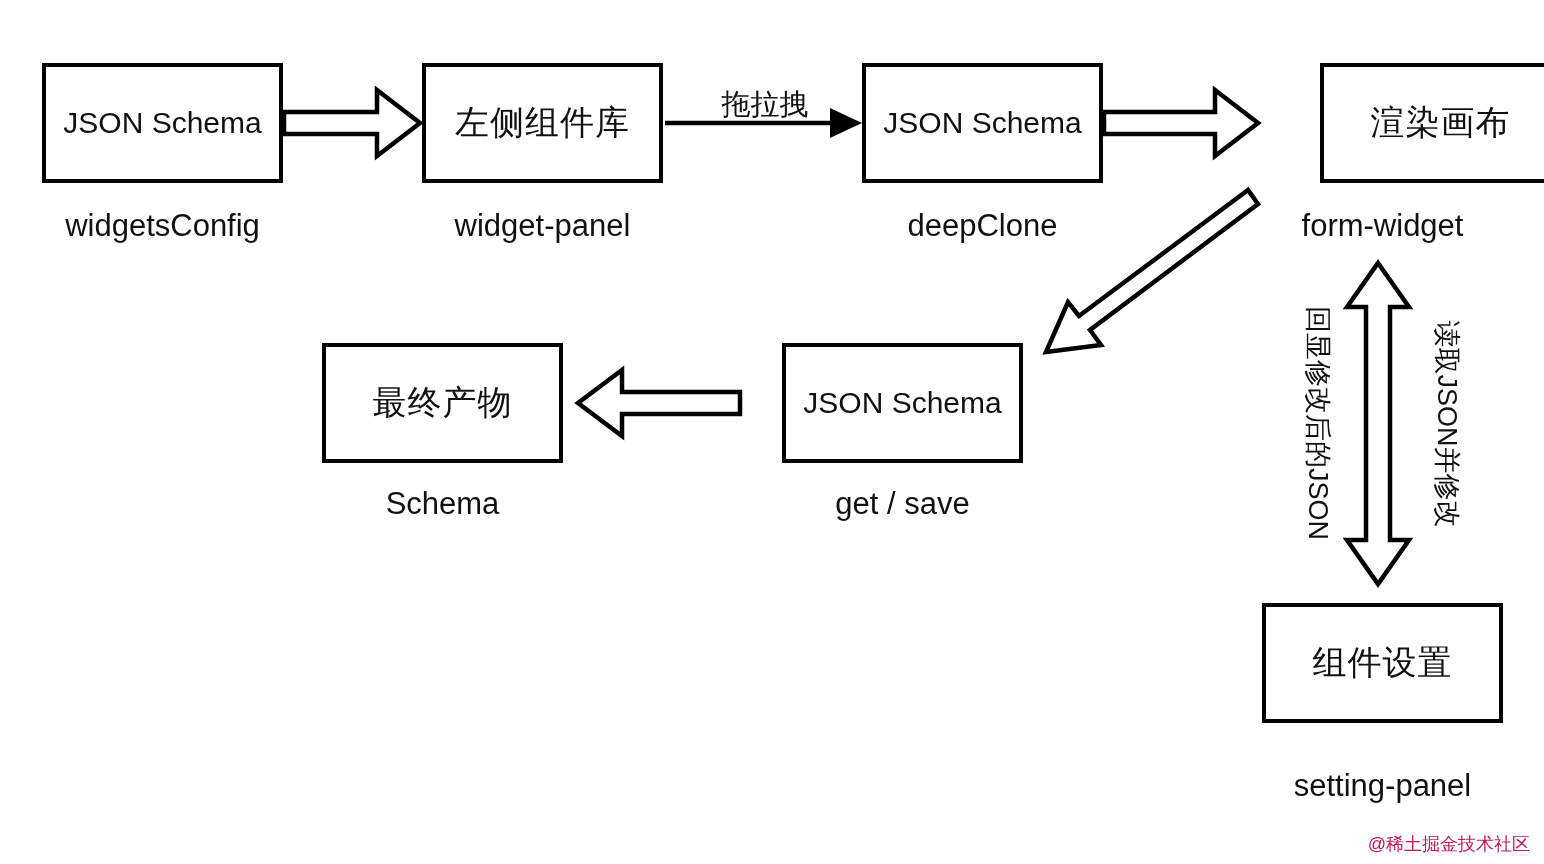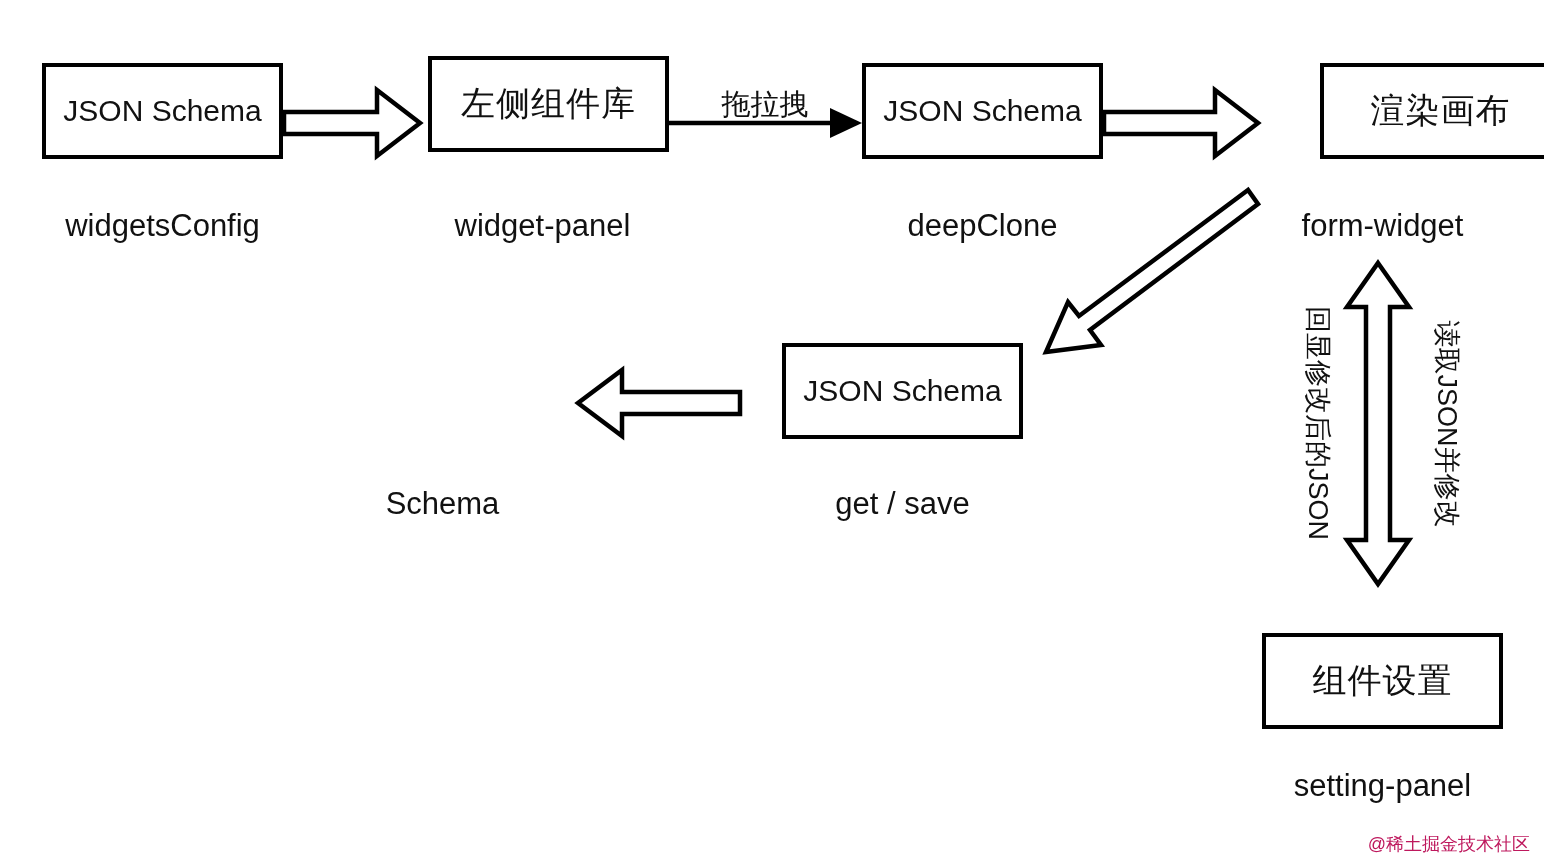--- a/index.html
+++ b/index.html
@@ -18,21 +18,21 @@
   #arrow-layer {
     position: absolute;
     left: 0;
     top: 0;
     width: 1544px;
     height: 864px;
   }
   .node-box {
     position: absolute;
     width: 241px;
-    height: 96px;
+    height: 120px;
     border: 4px solid #000000;
     background: #ffffff;
     box-sizing: border-box;
     display: flex;
     align-items: center;
     justify-content: center;
     color: #111111;
     white-space: nowrap;
   }
   .node-box.latin { font-size: 30px; }
@@ -96,35 +96,36 @@
     <polygon class="arrow-shape" points="1248,190 1079,316 1068,302 1046,352 1101,345 1090,330 1258,204"></polygon>
 
     <polygon class="arrow-shape" points="740,392 622,392 622,370 578,403 622,436 622,414 740,414"></polygon>
 
     <polygon class="arrow-shape" points="1378,263 1409,307 1390,307 1390,540 1409,540 1378,584 1347,540 1366,540 1366,307 1347,307"></polygon>
   </svg>
 
   <div class="node-box latin" style="left:42px; top:63px;">JSON Schema</div>
   <div class="caption" style="left:42px; top:208px;">widgetsConfig</div>
 
-  <div class="node-box cjk" style="left:422px; top:56px;margin-left:6px;">左侧组件库</div>
+  <div class="node-box cjk" style="left:422px; top:63px;">左侧组件库</div>
   <div class="caption" style="left:422px; top:208px;">widget-panel</div>
 
   <div class="node-box latin" style="left:862px; top:63px;">JSON Schema</div>
   <div class="caption" style="left:862px; top:208px;">deepClone</div>
 
   <div class="node-box cjk" style="left:1320px; top:63px;">渲染画布</div>
   <div class="caption" style="left:1262px; top:208px;">form-widget</div>
 
   <div class="node-box latin" style="left:782px; top:343px;">JSON Schema</div>
   <div class="caption" style="left:782px; top:486px;">get / save</div>
 
+  <div class="node-box cjk" style="left:322px; top:343px;">最终产物</div>
   <div class="caption" style="left:322px; top:486px;">Schema</div>
 
-  <div class="node-box cjk" style="left:1262px; top:603px;margin-top:30px;">组件设置</div>
+  <div class="node-box cjk" style="left:1262px; top:603px;">组件设置</div>
   <div class="caption" style="left:1262px; top:745px;margin-top:23px;">setting-panel</div>
 
   <div class="edge-label" style="left:700px; top:85px; width:130px;font-family:Liberation Mono, monospace;">拖拉拽</div>
 
   <div class="vertical-label" style="left:1318px; top:423px;">回显修改后的JSON</div>
 
   <div class="vertical-label" style="left:1447px; top:424px;">读取JSON并修改</div>
 
   <div class="watermark">@稀土掘金技术社区</div>
 

